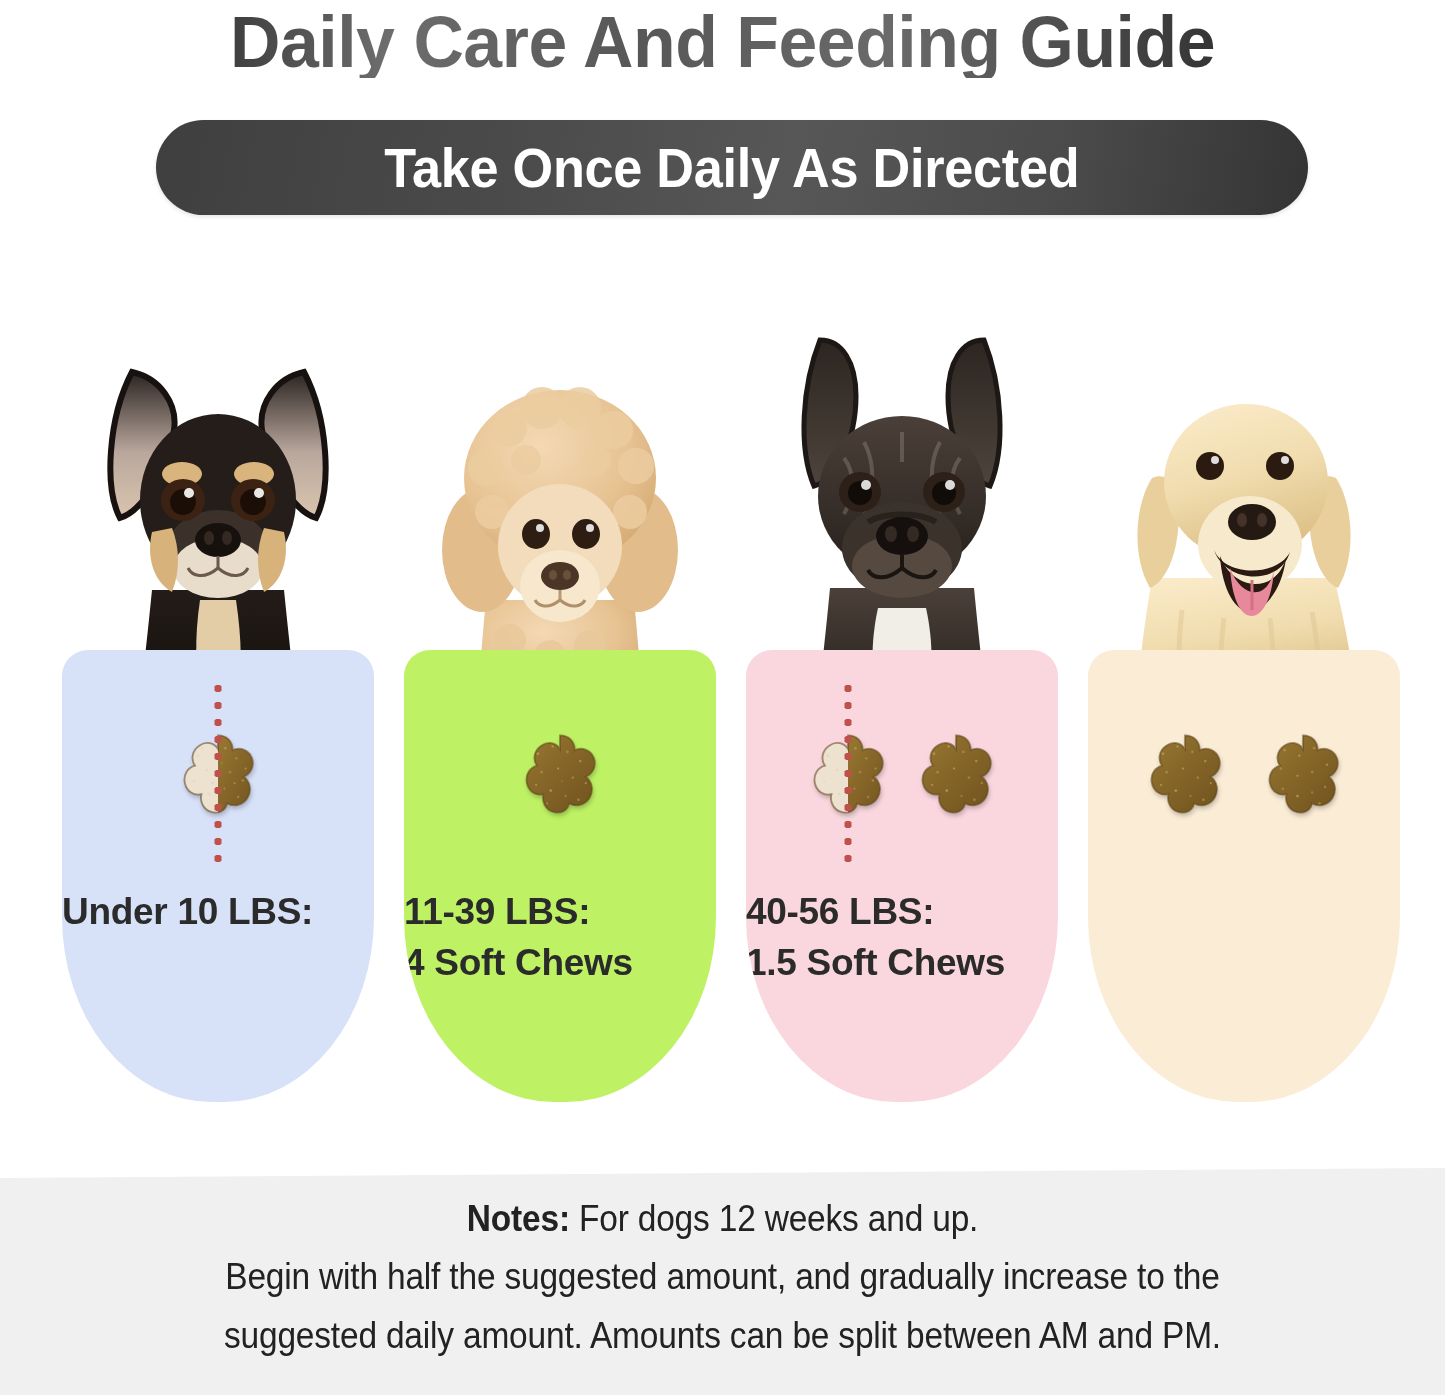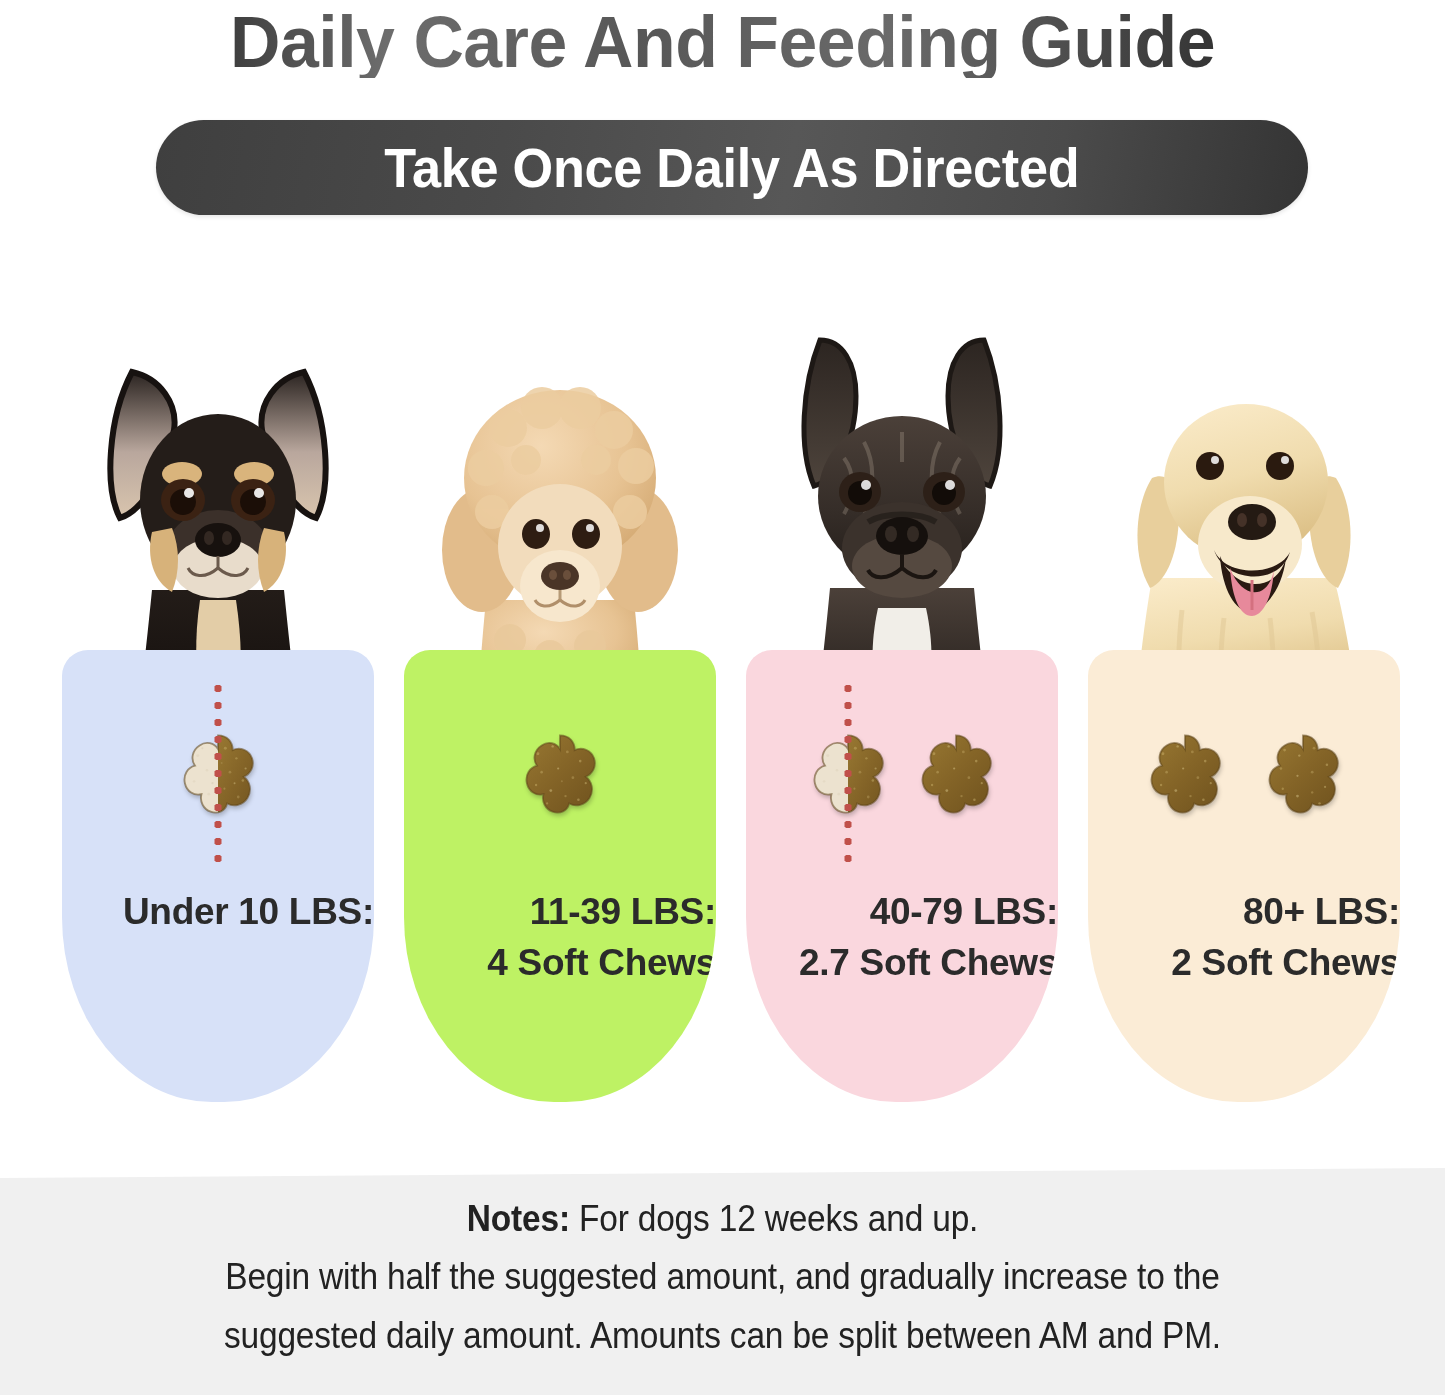--- a/index.html
+++ b/index.html
@@ -75,21 +75,21 @@
   .chew-wrap svg{display:block;filter:drop-shadow(1px 3px 2px rgba(0,0,0,0.22));}
   .dotline{
     position:absolute;top:-48px;left:50%;transform:translateX(-50%);
     width:11px;height:190px;
     background-image:radial-gradient(circle at 50% 50%, #c0504a 0 3.6px, transparent 4px);
     background-size:11px 17px;
     background-repeat:repeat-y;
   }
   .card-label{
     position:absolute;left:0;top:236px;width:100%;
-    text-align:right;
+    text-align:left;
     color:#2b2b2b;
     font-weight:bold;
     font-size:37px;
     line-height:1.38;
     letter-spacing:-0.3px;
   }
   .card-label .l2{display:block;}
 
   
   #footer-panel{
@@ -433,22 +433,22 @@
                   <circle cx="40" cy="68" r="1.5" fill="#efe0a5"></circle>
                 <circle cx="56" cy="74" r="1.3" fill="#cdb370"></circle>
                   <circle cx="70" cy="78" r="1.4" fill="#e0cb87"></circle>
               </g>
             </g>
             <path d="M50 8 C60 8 66 15 66 24 C74 20 84 24 87 33 C90 42 85 50 78 53 C85 58 87 68 82 76 C77 84 67 86 60 82 C58 90 50 94 42 91 C34 88 30 80 32 72 C24 74 16 69 14 60 C12 51 17 43 25 41 C20 34 22 24 30 19 C37 14 46 16 50 23Z" fill="none" stroke="#5e451a" stroke-width="2" opacity="0.55"></path>
           </svg>
         </div>
       </div>
       <div class="card-label">
-        <span>40-79 LBS:</span>
-        <span class="l2">2.7 Soft Chews</span>
+        <span>40-56 LBS:</span>
+        <span class="l2">1.5 Soft Chews</span>
       </div>
     </div>
   </div>
 
   <div class="dose-card" style="left:1074px;">
     <div class="card-photo">
       <svg width="340" height="400" viewBox="0 0 340 400">
         <defs>
           <linearGradient id="goldCoat" x1="0" y1="0" x2="0.3" y2="1">
             <stop offset="0%" stop-color="#fbeccb"></stop>
@@ -547,24 +547,20 @@
                 <circle cx="28" cy="66" r="1.3" fill="#d9c27a"></circle>
                   <circle cx="44" cy="74" r="1.5" fill="#efe0a5"></circle>
                 <circle cx="60" cy="70" r="1.3" fill="#cdb370"></circle>
                   <circle cx="68" cy="82" r="1.4" fill="#e0cb87"></circle>
               </g>
             </g>
             <path d="M50 8 C60 8 66 15 66 24 C74 20 84 24 87 33 C90 42 85 50 78 53 C85 58 87 68 82 76 C77 84 67 86 60 82 C58 90 50 94 42 91 C34 88 30 80 32 72 C24 74 16 69 14 60 C12 51 17 43 25 41 C20 34 22 24 30 19 C37 14 46 16 50 23Z" fill="none" stroke="#5e451a" stroke-width="2" opacity="0.55"></path>
           </svg>
         </div>
       </div>
-      <div class="card-label">
-        <span>80+ LBS:</span>
-        <span class="l2">2 Soft Chews</span>
-      </div>
     </div>
   </div>
 
 </div>
 
 <div id="footer-panel"></div>
 <div id="footer-text">
   <span class="fline"><b>Notes:</b><span> For dogs 12 weeks and up.</span></span>
   <span class="fline">Begin with half the suggested amount, and gradually increase to the</span>
   <span class="fline">suggested daily amount. Amounts can be split between AM and PM.</span>

